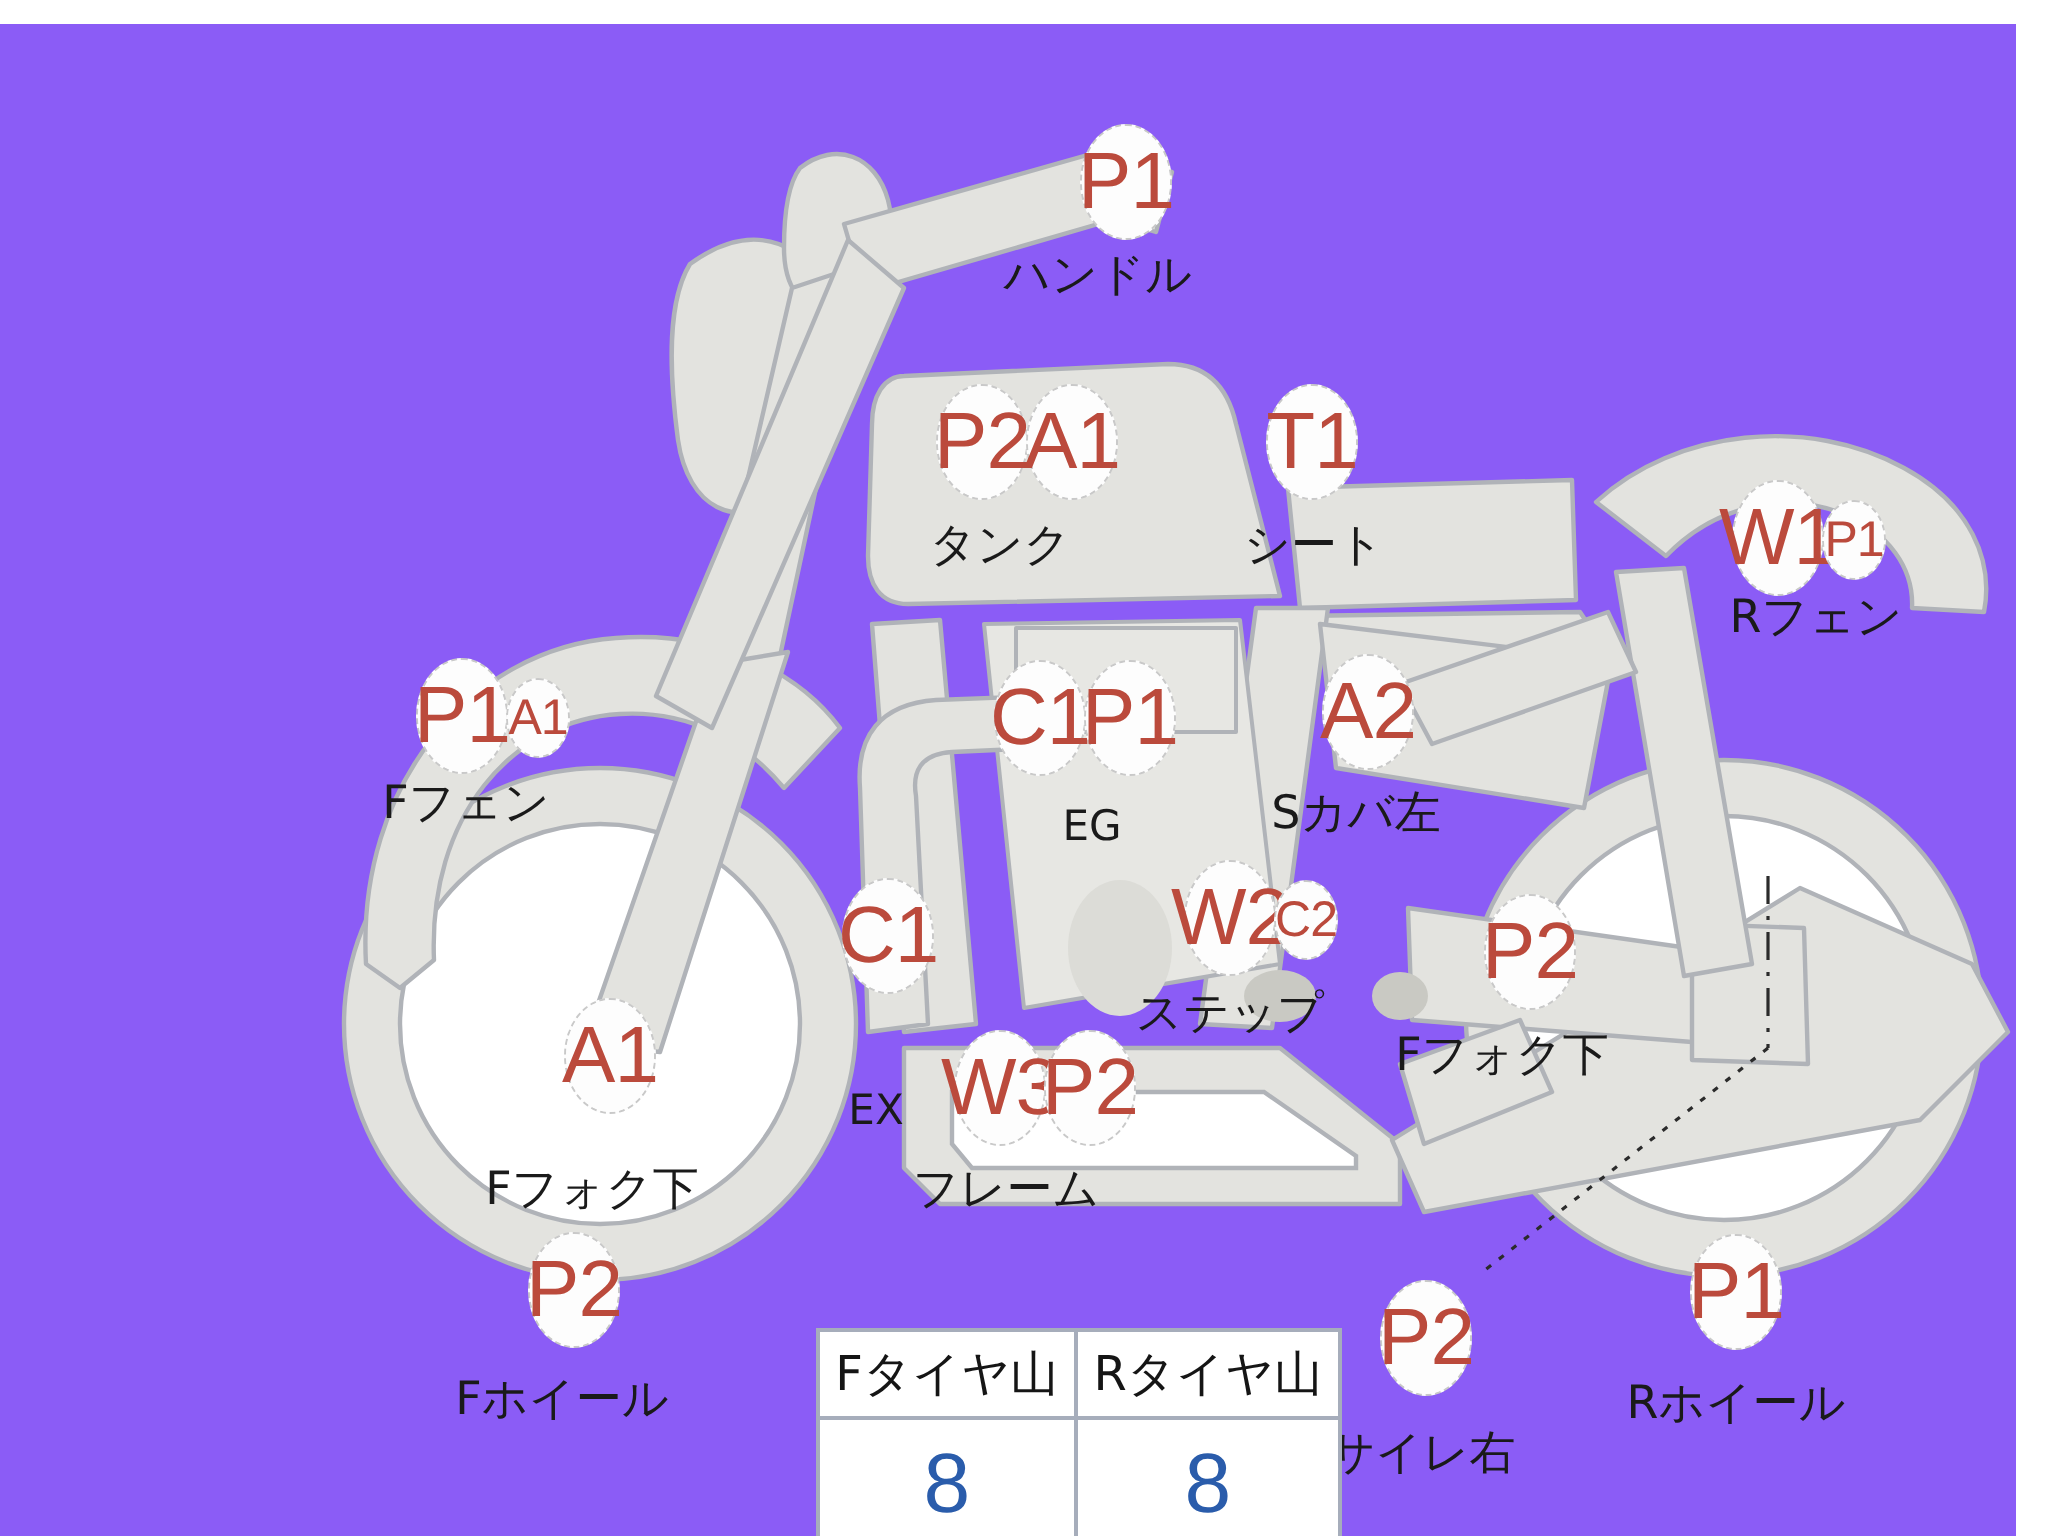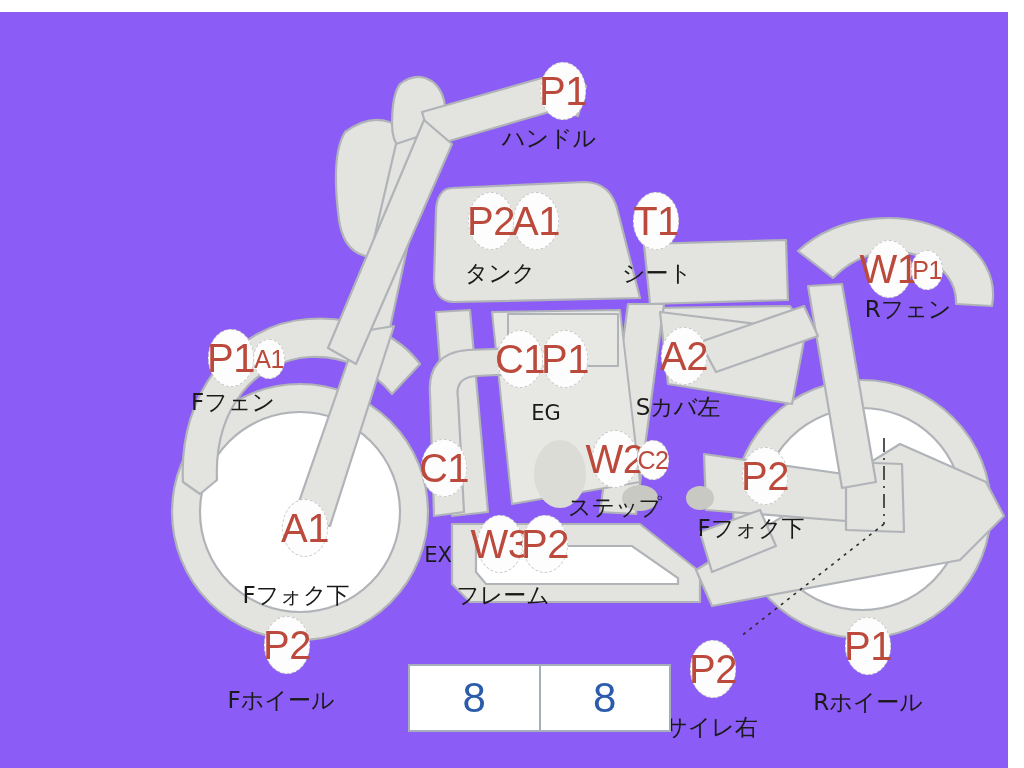--- a/index.html
+++ b/index.html
@@ -216,20 +216,24 @@
       <div class="marker big" style="left: 264px; top: 604px;">P2</div>
       <div class="caption" style="left: 281px; top: 677px; transform: translateX(-50%);">Fホイール</div>
       <div class="marker big" style="left: 690px; top: 628px;">P2</div>
       <div class="caption" style="left: 711px; top: 704px; transform: translateX(-50%);">サイレ右</div>
       <div class="marker big" style="left: 845px; top: 605px;">P1</div>
       <div class="caption" style="left: 868px; top: 679px; transform: translateX(-50%);">Rホイール</div>
     </div>
 
   <table id="tyre-table">
     <tbody>
+        <tr>
+      <th>Fタイヤ山</th>
+      <th>Rタイヤ山</th>
+    </tr>
     <tr>
       <td>8</td>
       <td>8</td>
     </tr>
   </tbody>
     </table>
 
 </div>
 
 </body></html>

